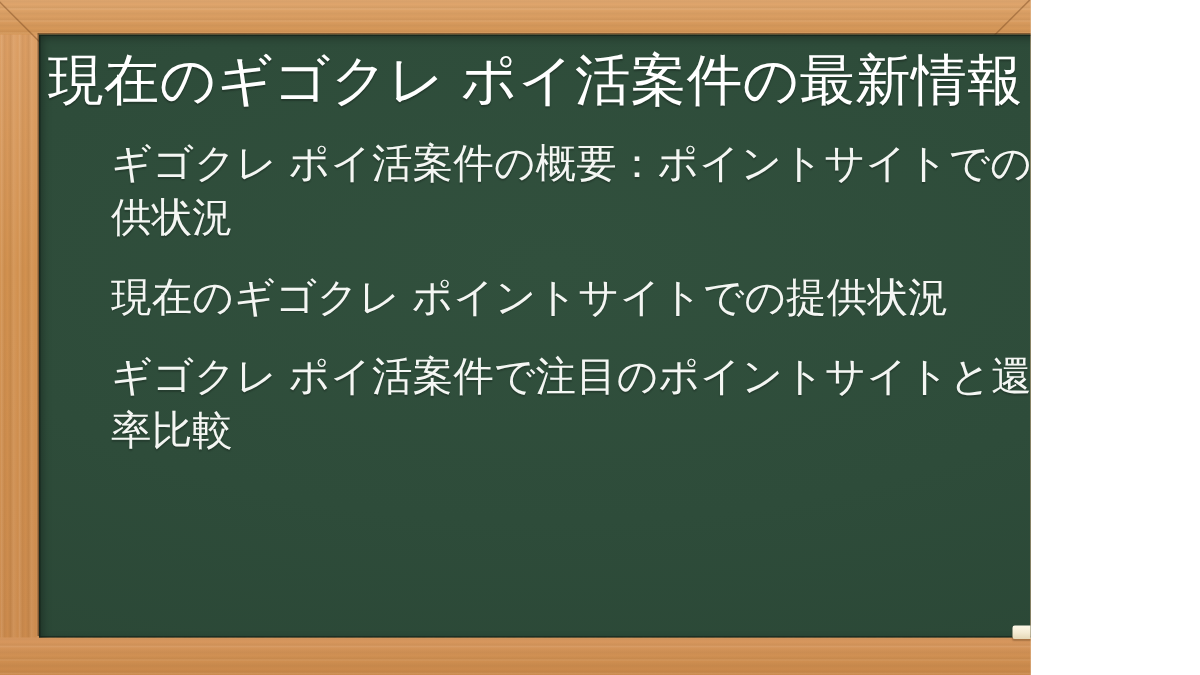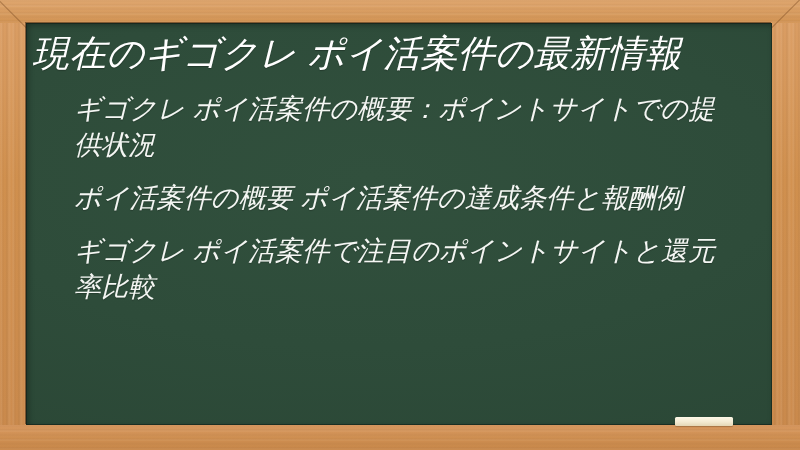--- a/index.html
+++ b/index.html
@@ -6,25 +6,24 @@
     margin: 0;
     padding: 0;
     background: #ffffff;
   }
   body {
     font-family: "Liberation Sans", "DejaVu Sans", sans-serif;
   }
 
   .canvas {
     position: relative;
-    width: 800px;
+    width: 687px;
     height: 450px;
     overflow: hidden;
     background: #d2914f;
-    font-style: italic;
   }
 
   
   .frame {
     position: absolute;
     inset: 0;
     background:
       repeating-linear-gradient(
         90deg,
         rgba(255,255,255,0.00) 0px,
@@ -171,21 +170,21 @@
   <div class="miter miter-tl"></div>
   <div class="miter miter-tr"></div>
 
   <div class="board">
     <div class="board-content">
 
       <h1 class="board-title">現在のギゴクレ ポイ活案件の最新情報</h1>
 
       <ul class="toc-list">
         <li class="toc-item">ギゴクレ ポイ活案件の概要：ポイントサイトでの提供状況</li>
-        <li class="toc-item">ポイ活案件の概要 ポイ活案件の達成条件と報酬例</li>
+        <li class="toc-item">現在のギゴクレ ポイントサイトでの提供状況</li>
         <li class="toc-item">ギゴクレ ポイ活案件で注目のポイントサイトと還元率比較</li>
       </ul>
 
     </div>
   </div>
 
   <div class="chalk"></div>
 
 </div>
 

